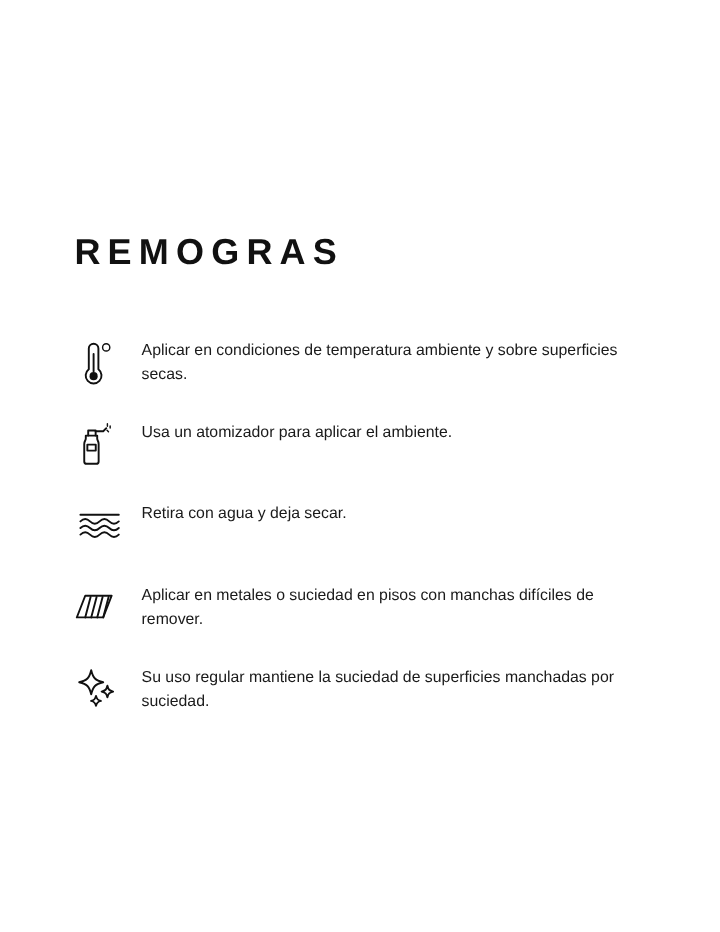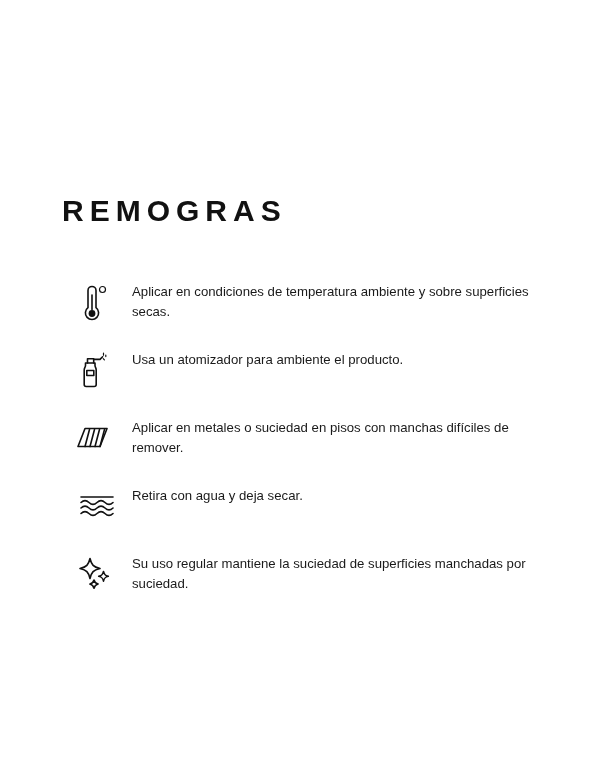--- a/index.html
+++ b/index.html
@@ -29,21 +29,21 @@
     font-size: 30px;
     font-weight: bold;
     letter-spacing: 6px;
     color: #111111;
     line-height: 1;
     white-space: nowrap;
   }
 
   .instructions {
     position: absolute;
-    left: 76px;
+    left: 62px;
     top: 278px;
     width: 480px;
   }
 
   .row {
     display: flex;
     align-items: flex-start;
     margin-bottom: 22px;
   }
 
@@ -113,50 +113,50 @@
     <div class="row">
       <div class="icon-cell">
         <svg width="34" height="44" viewBox="0 0 34 44" aria-hidden="true">
           <path class="icon-stroke" d="M9.5 15h9.5v2.5c0 1.6 1.2 2.2 1.2 4.4v14.6a2 2 0 0 1-2 2h-8a2 2 0 0 1-2-2V21.9c0-2.2 1.3-2.8 1.3-4.4z"></path>
           <rect class="icon-stroke" x="10.8" y="22.5" width="7" height="5"></rect>
           <path class="icon-stroke" d="M11.5 15v-4.2h6.2V15"></path>
           <path class="icon-stroke" d="M17.7 11.4h6.3l2.6-2.6"></path>
           <path class="icon-stroke-thin" d="M27.5 5.2v2M29.8 7v1.6M27.2 10.6l1.2 1.2"></path>
         </svg>
       </div>
-      <div class="row-text">Usa un atomizador para ambiente el producto.</div>
+      <div class="row-text">Usa un atomizador para aplicar el ambiente.</div>
+    </div>
+
+    <div class="row">
+      <div class="icon-cell">
+        <svg width="42" height="34" viewBox="0 0 42 34" aria-hidden="true">
+          <line class="icon-stroke" x1="5" y1="8" x2="37" y2="8"></line>
+          <path class="icon-stroke" d="M5 13.5c2.7-2.6 5.3-2.6 8 0s5.3 2.6 8 0 5.3-2.6 8 0 5.3 2.6 8 0"></path>
+          <path class="icon-stroke" d="M5 19c2.7-2.6 5.3-2.6 8 0s5.3 2.6 8 0 5.3-2.6 8 0 5.3 2.6 8 0"></path>
+          <path class="icon-stroke" d="M5 24.5c2.7-2.6 5.3-2.6 8 0s5.3 2.6 8 0 5.3-2.6 8 0 5.3 2.6 8 0"></path>
+        </svg>
+      </div>
+      <div class="row-text">Retira con agua y deja secar.</div>
     </div>
 
     <div class="row">
       <div class="icon-cell">
         <svg width="40" height="40" viewBox="0 0 40 40" aria-hidden="true">
           <path class="icon-stroke" d="M10.5 10.5h22l-4.5 18h-22z" transform="skewX(-8)"></path>
           <line class="icon-stroke" x1="13.5" y1="11.5" x2="9" y2="28.5"></line>
           <line class="icon-stroke" x1="18.5" y1="11.5" x2="14" y2="28.5"></line>
           <line class="icon-stroke" x1="23.5" y1="11.5" x2="19" y2="28.5"></line>
           <line class="icon-stroke" x1="28.5" y1="11.5" x2="24" y2="28.5"></line>
         </svg>
       </div>
       <div class="row-text">Aplicar en metales o suciedad en pisos con manchas difíciles de remover.</div>
     </div>
 
     <div class="row">
       <div class="icon-cell">
-        <svg width="42" height="34" viewBox="0 0 42 34" aria-hidden="true">
-          <line class="icon-stroke" x1="5" y1="8" x2="37" y2="8"></line>
-          <path class="icon-stroke" d="M5 13.5c2.7-2.6 5.3-2.6 8 0s5.3 2.6 8 0 5.3-2.6 8 0 5.3 2.6 8 0"></path>
-          <path class="icon-stroke" d="M5 19c2.7-2.6 5.3-2.6 8 0s5.3 2.6 8 0 5.3-2.6 8 0 5.3 2.6 8 0"></path>
-          <path class="icon-stroke" d="M5 24.5c2.7-2.6 5.3-2.6 8 0s5.3 2.6 8 0 5.3-2.6 8 0 5.3 2.6 8 0"></path>
-        </svg>
-      </div>
-      <div class="row-text">Retira con agua y deja secar.</div>
-    </div>
-
-    <div class="row">
-      <div class="icon-cell">
         <svg width="38" height="40" viewBox="0 0 38 40" aria-hidden="true">
           <path class="icon-stroke" d="M14 4.5c1.6 6.6 3.4 8.4 10 10-6.6 1.6-8.4 3.4-10 10-1.6-6.6-3.4-8.4-10-10 6.6-1.6 8.4-3.4 10-10z"></path>
           <path class="icon-stroke" d="M27.5 17.5c.8 3.2 1.6 4 4.8 4.8-3.2.8-4 1.6-4.8 4.8-.8-3.2-1.6-4-4.8-4.8 3.2-.8 4-1.6 4.8-4.8z"></path>
           <path class="icon-stroke" d="M18 26c.7 2.7 1.4 3.4 4.1 4.1-2.7.7-3.4 1.4-4.1 4.1-.7-2.7-1.4-3.4-4.1-4.1 2.7-.7 3.4-1.4 4.1-4.1z"></path>
         </svg>
       </div>
       <div class="row-text">Su uso regular mantiene la suciedad de superficies manchadas por suciedad.</div>
     </div>
 
   </div>

